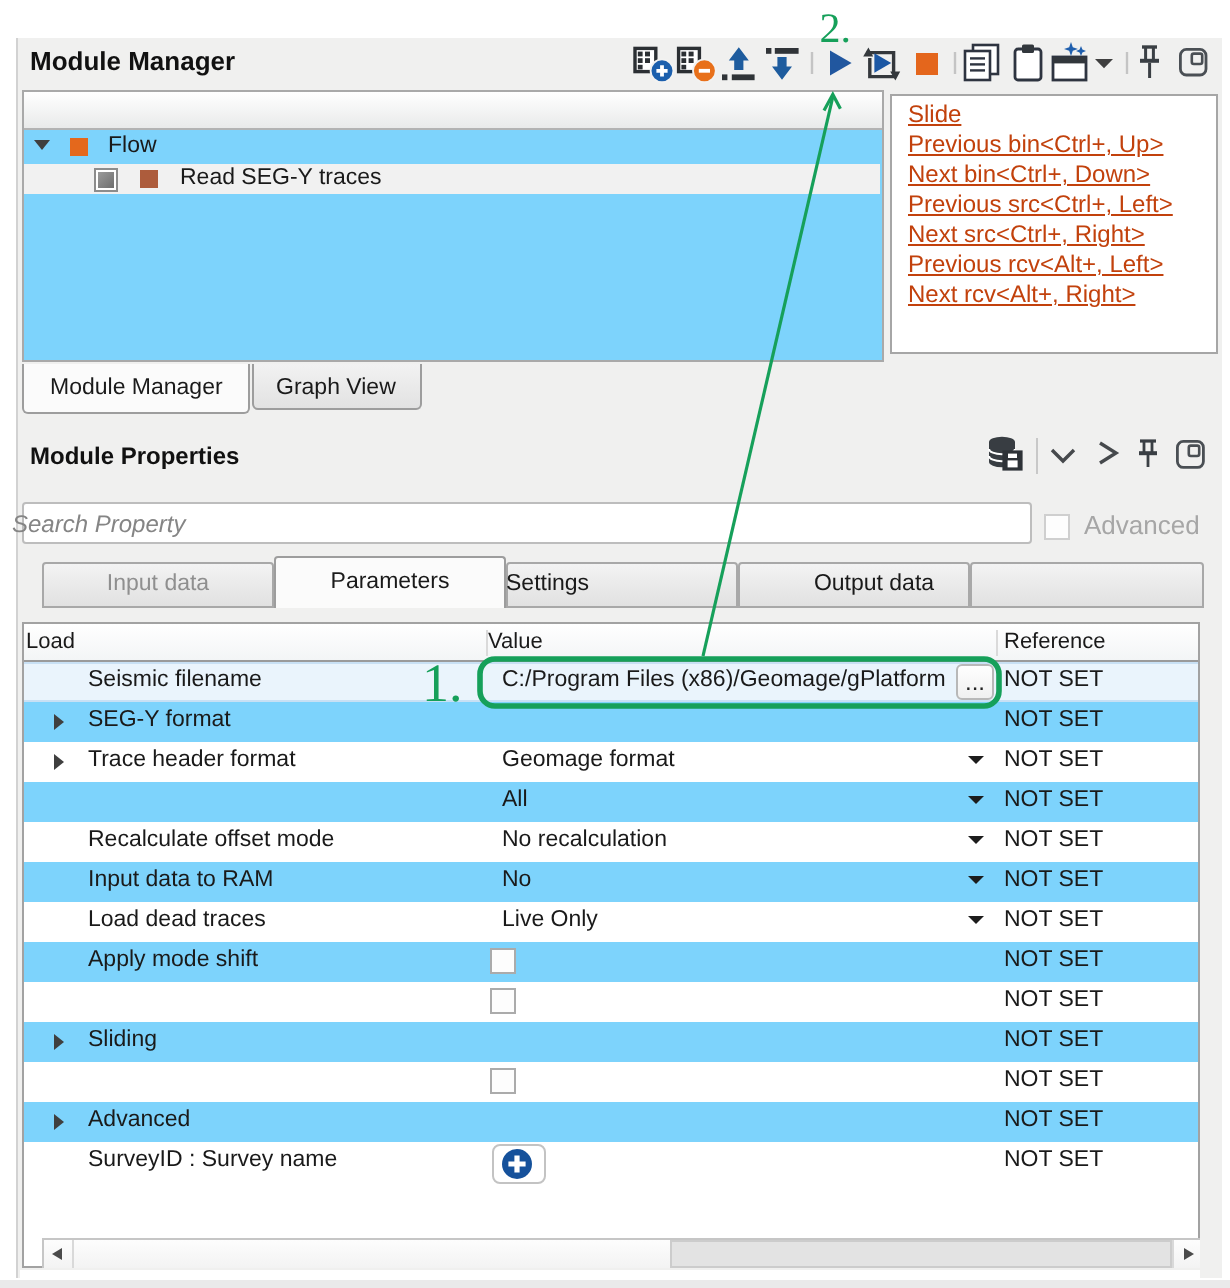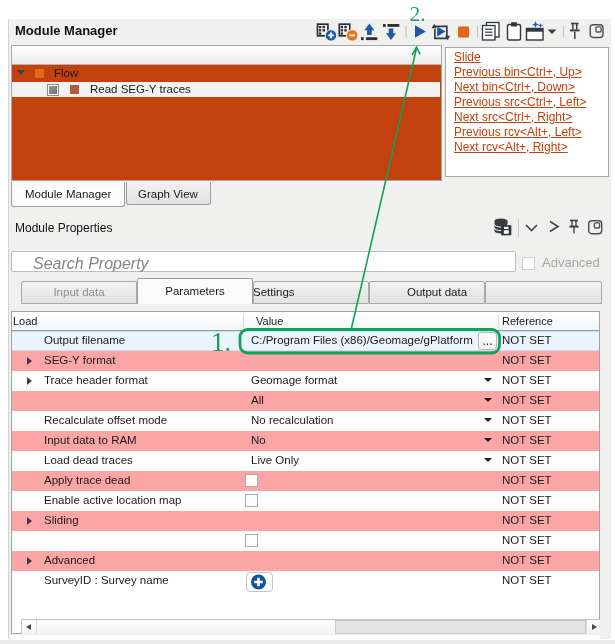--- a/index.html
+++ b/index.html
@@ -3,21 +3,21 @@
 <meta charset="utf-8">
 <style>
   html,body{margin:0;padding:0;}
   body{width:615px;height:644px;background:#ffffff;overflow:hidden;
        font-family:"Liberation Sans", sans-serif;}
   #app{position:relative;width:615px;height:644px;}
   .abs{position:absolute;}
   .t12{font-size:11.5px;color:#1a1a1a;white-space:nowrap;}
   .slidetext{font-size:12px;color:#c2410c;white-space:nowrap;text-decoration:underline;}
   .row{position:absolute;left:12px;width:587px;height:20px;}
-  .rowg{background:#fca5a5;}
+  .rowg{background:#7dd3fc;}
   .exp{position:absolute;left:15px;top:6px;width:0;height:0;
        border-left:5px solid #3f3f3f;border-top:4px solid transparent;border-bottom:4px solid transparent;}
   .nm{position:absolute;left:32px;top:3px;}
   .val{position:absolute;left:239px;top:3px;}
   .ref{position:absolute;left:490px;top:3px;}
   .caret{position:absolute;left:472px;top:7px;width:0;height:0;
        border-top:4.5px solid #1c1c1c;border-left:4px solid transparent;border-right:4px solid transparent;}
   .cb{position:absolute;left:233px;top:3px;width:11px;height:11px;background:#fdfdfd;border:1px solid #ababab;}
 </style>
 </head>
@@ -107,21 +107,21 @@
       <path d="M2 8.4 H11.5" stroke-width="2"></path>
       <path d="M6.8 9.4 V17" stroke-width="1.5"></path>
     </g>
 
     <g transform="translate(589.5,24)" fill="none" stroke="#4a4f54">
       <rect x="0.7" y="0.7" width="12.8" height="12.8" rx="3" stroke-width="1.4"></rect>
       <rect x="6.4" y="2.8" width="5.2" height="5.2" rx="1" stroke-width="1.3"></rect>
     </g>
   </svg>
 
-  <div class="abs" style="left:11px;top:45px;width:429px;height:134px;background:#c2410c;border:1px solid #a9a9a9;">
+  <div class="abs" style="left:11px;top:45px;width:429px;height:134px;background:#7dd3fc;border:1px solid #a9a9a9;">
     <div class="abs" style="left:0;top:0;width:429px;height:18px;background:linear-gradient(#ffffff,#e9eaea);border-bottom:1px solid #b3b3b3;"></div>
 
     <div class="abs" style="left:5px;top:24px;width:0;height:0;border-top:5px solid #3f3f3f;border-left:4px solid transparent;border-right:4px solid transparent;"></div>
     <div class="abs" style="left:23px;top:23px;width:9px;height:9px;background:#e4681c;"></div>
     <div class="t12 abs" style="left:42px;top:21px;">Flow</div>
 
     <div class="abs" style="left:0px;top:36px;width:428px;height:15px;background:#f1f1f1;"></div>
     <div class="abs" style="left:35px;top:38px;width:10px;height:10px;border:1px solid #8c8c8c;background:#fff;">
       <div class="abs" style="left:1px;top:1px;width:8px;height:8px;background:linear-gradient(135deg,#9a9a9a,#6e6e6e);"></div>
     </div>
@@ -139,21 +139,21 @@
       Previous rcv&lt;Alt+, Left&gt;<br>
       Next rcv&lt;Alt+, Right&gt;
     </div>
   </div>
 
   <div class="abs" style="left:11px;top:182px;width:114px;height:25px;background:#fbfbfb;border:1px solid #9d9d9d;border-top:none;border-radius:0 0 3px 3px;box-sizing:border-box;"></div>
   <div class="t12 abs" style="left:25px;top:188px;">Module Manager</div>
   <div class="abs" style="left:126px;top:182px;width:85px;height:23px;background:linear-gradient(#f2f2f2,#e2e2e2);border:1px solid #9d9d9d;border-top:none;border-radius:0 0 3px 3px;box-sizing:border-box;"></div>
   <div class="t12 abs" style="left:138px;top:188px;">Graph View</div>
 
-  <div class="abs" style="left:15px;top:221px;font-size:12px;font-weight:normal;color:#111;">Module Properties</div>
+  <div class="abs" style="left:15px;top:221px;font-size:12px;font-weight:bold;color:#111;">Module Properties</div>
   <svg class="abs" style="left:490px;top:215px;" width="120" height="26" viewBox="0 0 120 26">
 
     <g transform="translate(4,3)">
       <ellipse cx="7" cy="3" rx="6.5" ry="2.6" fill="#383d42"></ellipse>
       <path d="M0.5 3 V13 A6.5 2.6 0 0 0 13.5 13 V3" fill="#383d42"></path>
       <path d="M0.5 6.5 A6.5 2.6 0 0 0 13.5 6.5 M0.5 10 A6.5 2.6 0 0 0 13.5 10" fill="none" stroke="#fff" stroke-width="1"></path>
       <rect x="8" y="8" width="8.5" height="8.5" fill="#2e3237"></rect>
       <rect x="10" y="8" width="4.5" height="3" fill="#fff"></rect>
       <rect x="9.8" y="12.2" width="5" height="4.3" fill="#fff"></rect>
       <rect x="8" y="8" width="8.5" height="8.5" fill="none" stroke="#2e3237" stroke-width="1.6"></rect>
@@ -167,46 +167,46 @@
       <path d="M1.5 7.6 H10.5" stroke-width="2"></path>
       <path d="M6 8.2 V14.5" stroke-width="1.4"></path>
     </g>
     <g transform="translate(98,5)" fill="none" stroke="#4a4f54">
       <rect x="0.7" y="0.7" width="13" height="13" rx="3" stroke-width="1.4"></rect>
       <rect x="6.4" y="2.8" width="5.2" height="5.2" rx="1" stroke-width="1.3"></rect>
     </g>
   </svg>
 
   <div class="abs" style="left:11px;top:251px;width:505px;height:21px;background:#fff;border:1px solid #bdbdbd;border-radius:2px;box-sizing:border-box;"></div>
-  <div class="abs" style="left:33px;top:255px;font-size:16px;font-style:italic;color:#858585;">Search Property</div>
+  <div class="abs" style="left:6px;top:255px;font-size:12px;font-style:italic;color:#858585;">Search Property</div>
   <div class="abs" style="left:522px;top:257px;width:11px;height:11px;background:#fdfdfd;border:1px solid #cfcfcf;"></div>
   <div class="abs" style="left:542px;top:255px;font-size:13px;color:#a6a6a6;">Advanced</div>
 
   <div class="abs" style="left:21px;top:281px;width:116px;height:23px;background:linear-gradient(#f3f3f3,#e1e1e1);border:1px solid #a8a8a8;border-radius:2px 2px 0 0;box-sizing:border-box;"></div>
   <div class="abs" style="left:253px;top:281px;width:116px;height:23px;background:linear-gradient(#f3f3f3,#e1e1e1);border:1px solid #a8a8a8;border-radius:2px 2px 0 0;box-sizing:border-box;"></div>
   <div class="abs" style="left:369px;top:281px;width:116px;height:23px;background:linear-gradient(#f3f3f3,#e1e1e1);border:1px solid #a8a8a8;border-radius:2px 2px 0 0;box-sizing:border-box;"></div>
   <div class="abs" style="left:485px;top:281px;width:117px;height:23px;background:linear-gradient(#f3f3f3,#e1e1e1);border:1px solid #a8a8a8;border-radius:2px 2px 0 0;box-sizing:border-box;"></div>
   <div class="abs" style="left:137px;top:278px;width:116px;height:26px;background:#fbfbfb;border:1px solid #9d9d9d;border-bottom:none;border-radius:2px 2px 0 0;box-sizing:border-box;"></div>
   <div class="t12 abs" style="left:21px;top:286px;width:116px;text-align:center;color:#8f8f8f;">Input data</div>
   <div class="t12 abs" style="left:137px;top:285px;width:116px;text-align:center;">Parameters</div>
   <div class="t12 abs" style="left:253px;top:286px;width:116px;text-align:left;">Settings</div>
   <div class="t12 abs" style="left:369px;top:286px;width:136px;text-align:center;">Output data</div>
   <div class="t12 abs" style="left:485px;top:286px;width:102px;text-align:left;margin-top:34px;">Information</div>
 
   <div class="abs" style="left:11px;top:311px;width:589px;height:323px;background:#fff;border:1px solid #a2a2a2;box-sizing:border-box;"></div>
 
   <div class="abs" style="left:12px;top:312px;width:587px;height:18px;background:linear-gradient(#ffffff,#f3f5f6);border-bottom:1px solid #9a9a9a;"></div>
   <div class="abs" style="left:243px;top:315px;width:1px;height:13px;background:#dadada;"></div>
   <div class="abs" style="left:498px;top:315px;width:1px;height:13px;background:#dadada;"></div>
   <div class="abs" style="left:13px;top:315px;font-size:11px;color:#1a1a1a;">Load</div>
-  <div class="abs" style="left:256px;top:315px;font-size:11px;color:#1a1a1a;">Value</div>
+  <div class="abs" style="left:244px;top:315px;font-size:11px;color:#1a1a1a;">Value</div>
   <div class="abs" style="left:502px;top:315px;font-size:11px;color:#1a1a1a;">Reference</div>
 
   <div class="row t12" style="top:331px;background:#eaf4fc;border-top:1px solid #c8e0f4;border-bottom:1px solid #c8e0f4;height:18px;">
-    <div class="nm" style="top:2px;">Output filename</div>
+    <div class="nm" style="top:2px;">Seismic filename</div>
     <div class="val" style="top:2px;width:226px;overflow:hidden;">C:/Program Files (x86)/Geomage/gPlatform</div>
     <div class="ref" style="top:2px;">NOT SET</div>
   </div>
   <div class="row rowg t12" style="top:351px;">
     <div class="exp"></div>
       <div class="nm">SEG-Y format</div>
       <div class="ref">NOT SET</div>
   </div>
   <div class="row t12" style="top:371px;">
     <div class="exp"></div>
@@ -232,26 +232,25 @@
       <div class="caret"></div>
       <div class="ref">NOT SET</div>
   </div>
   <div class="row t12" style="top:451px;">
     <div class="nm">Load dead traces</div>
     <div class="val">Live Only</div>
       <div class="caret"></div>
       <div class="ref">NOT SET</div>
   </div>
   <div class="row rowg t12" style="top:471px;">
-    <div class="nm">Apply trace dead</div>
+    <div class="nm">Apply mode shift</div>
       <div class="cb"></div>
       <div class="ref">NOT SET</div>
   </div>
   <div class="row t12" style="top:491px;">
-    <div class="nm">Enable active location map</div>
       <div class="cb"></div>
       <div class="ref">NOT SET</div>
   </div>
   <div class="row rowg t12" style="top:511px;">
     <div class="exp"></div>
       <div class="nm">Sliding</div>
       <div class="ref">NOT SET</div>
   </div>
   <div class="row t12" style="top:531px;">
       <div class="cb"></div>

